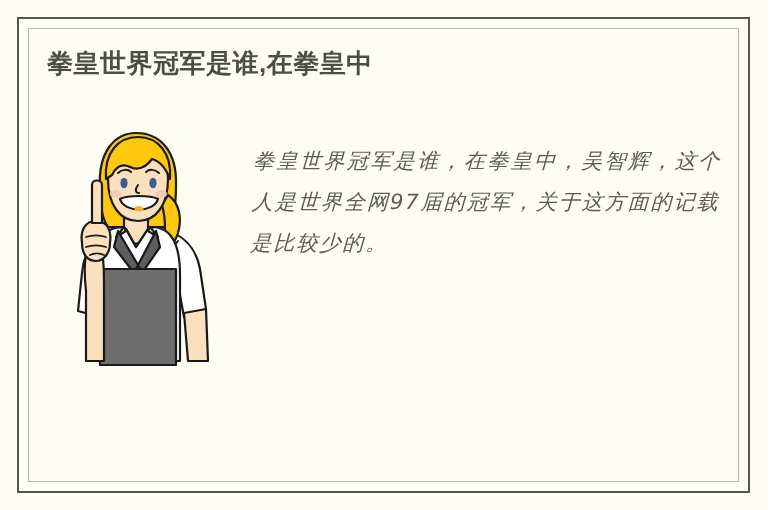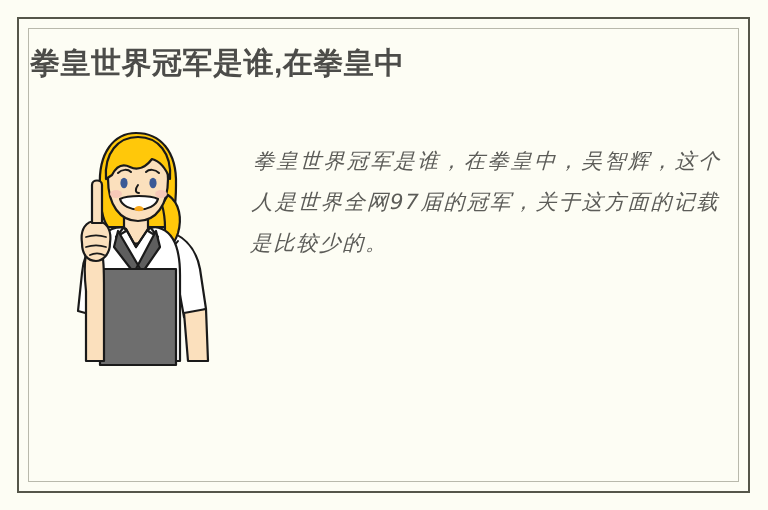--- a/index.html
+++ b/index.html
@@ -33,25 +33,25 @@
     right: 9px;
     bottom: 9px;
     box-sizing: border-box;
     border: 1px solid #b9b9ac;
     background: #fdfdf4;
   }
 
   
   #article-title {
     position: absolute;
-    left: 30px;
+    left: 47px;
     top: 43px;
     right: 40px;
     margin: 0;
-    font-size: 30px;
+    font-size: 26px;
     line-height: 40px;
     font-weight: 700;
     letter-spacing: 0.5px;
     color: #4c4c49;
     white-space: nowrap;
     overflow: hidden;
   }
 
   
   #content-row {

